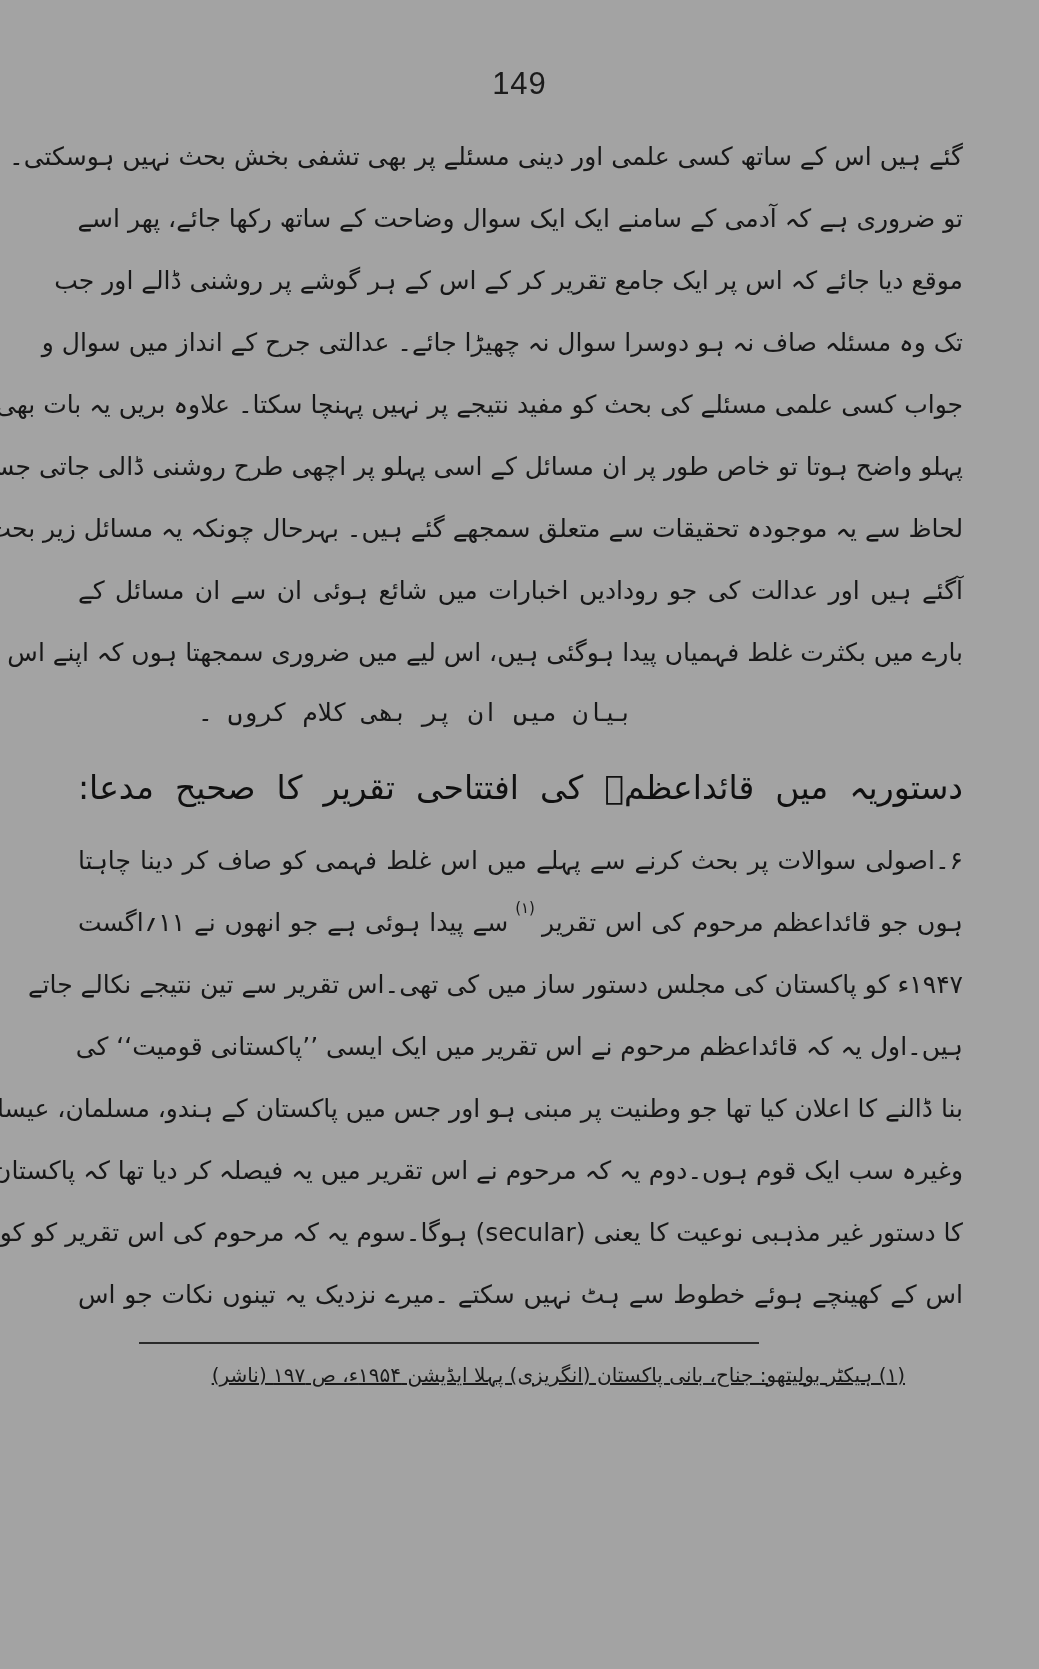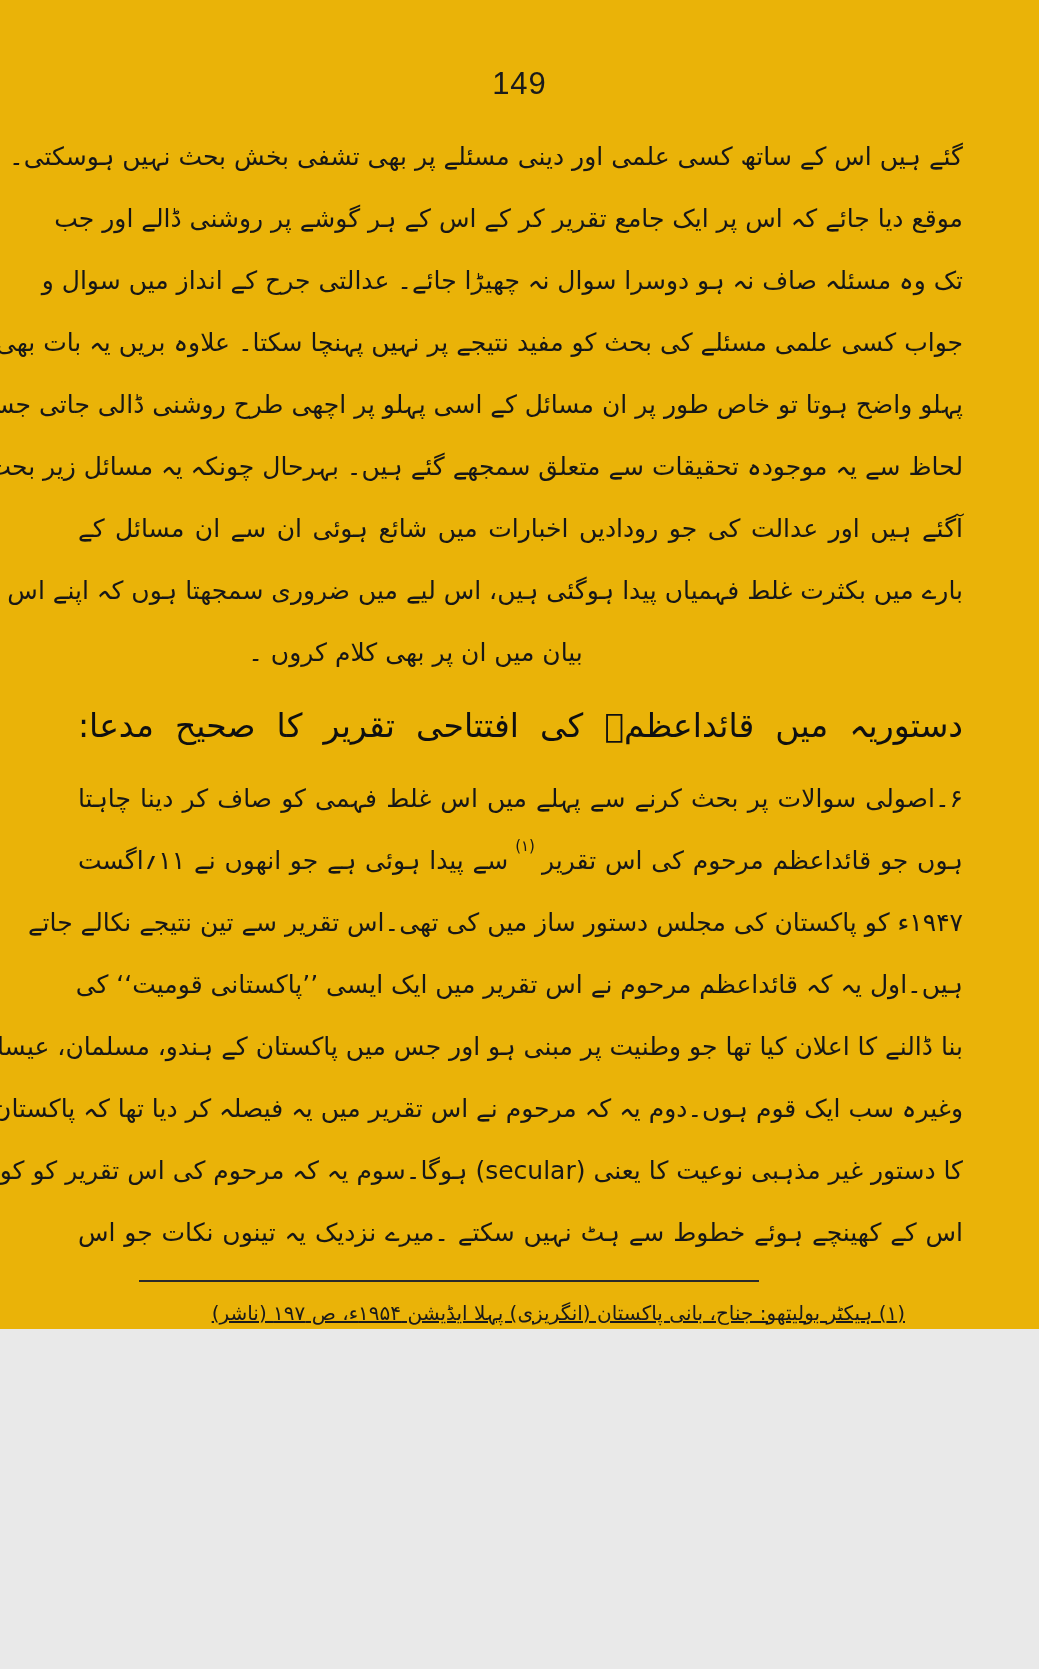--- a/index.html
+++ b/index.html
@@ -3,22 +3,22 @@
 <meta charset="utf-8">
 <style>
   html,body{margin:0;padding:0;}
   body{
     width:1039px;height:1669px;
     background:#e9e9e9;
     font-family:"DejaVu Sans",sans-serif;
   }
   .page{
     position:relative;
-    width:1039px;height:1329px;
-    background:#eab308;
+    width:1039px;height:1669px;
+    background:#a3a3a3;
     color:#141414;
     overflow:hidden;
   }
   .page-number{
     padding-top:66px;
     text-align:center;
     font-family:"Liberation Sans",sans-serif;
     font-size:31px;
     letter-spacing:1px;
     color:#1b1b1b;
@@ -36,20 +36,21 @@
     color:#171717;
     white-space:nowrap;
     text-align:justify;
     text-align-last:justify;
     overflow:visible;
   }
   .line.center-short{
     text-align:right;
     text-align-last:center;
     padding-right:210px; 
+    font-family:Liberation Mono, monospace;
   }
   .section-heading{
     height:76px;
     line-height:76px;
     font-size:33px;
     font-weight:normal;
     color:#101010;
     white-space:nowrap;
     text-align:justify;
     text-align-last:justify;
@@ -86,20 +87,21 @@
 <body>
 
 <div class="page">
 
   <div class="page-number">149</div>
 
   <div class="text-block">
 
     <div class="para para1">
       <div class="line">گئے ہیں اس کے ساتھ کسی علمی اور دینی مسئلے پر بھی تشفی بخش بحث نہیں ہوسکتی۔ اس کے لیے</div>
+      <div class="line">تو ضروری ہے کہ آدمی کے سامنے ایک ایک سوال وضاحت کے ساتھ رکھا جائے، پھر اسے</div>
       <div class="line">موقع دیا جائے کہ اس پر ایک جامع تقریر کر کے اس کے ہر گوشے پر روشنی ڈالے اور جب</div>
       <div class="line">تک وہ مسئلہ صاف نہ ہو دوسرا سوال نہ چھیڑا جائے۔ عدالتی جرح کے انداز میں سوال و</div>
       <div class="line">جواب کسی علمی مسئلے کی بحث کو مفید نتیجے پر نہیں پہنچا سکتا۔ علاوہ بریں یہ بات بھی واضح نہیں</div>
       <div class="line">پہلو واضح ہوتا تو خاص طور پر ان مسائل کے اسی پہلو پر اچھی طرح روشنی ڈالی جاتی جس کے</div>
       <div class="line">لحاظ سے یہ موجودہ تحقیقات سے متعلق سمجھے گئے ہیں۔ بہرحال چونکہ یہ مسائل زیر بحث</div>
       <div class="line">آگئے ہیں اور عدالت کی جو رودادیں اخبارات میں شائع ہوئی ان سے ان مسائل کے</div>
       <div class="line">بارے میں بکثرت غلط فہمیاں پیدا ہوگئی ہیں، اس لیے میں ضروری سمجھتا ہوں کہ اپنے اس</div>
       <div class="line center-short">بیان میں ان پر بھی کلام کروں ۔</div>
     </div>
 

